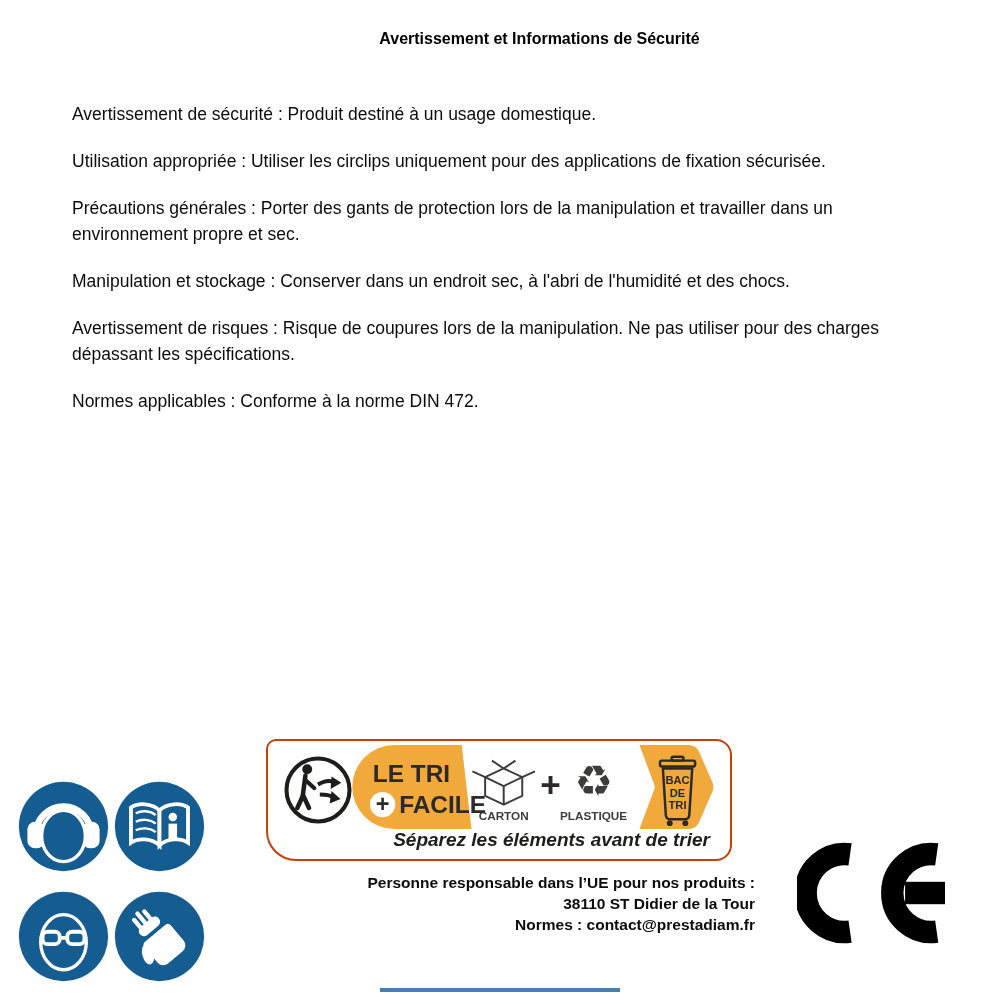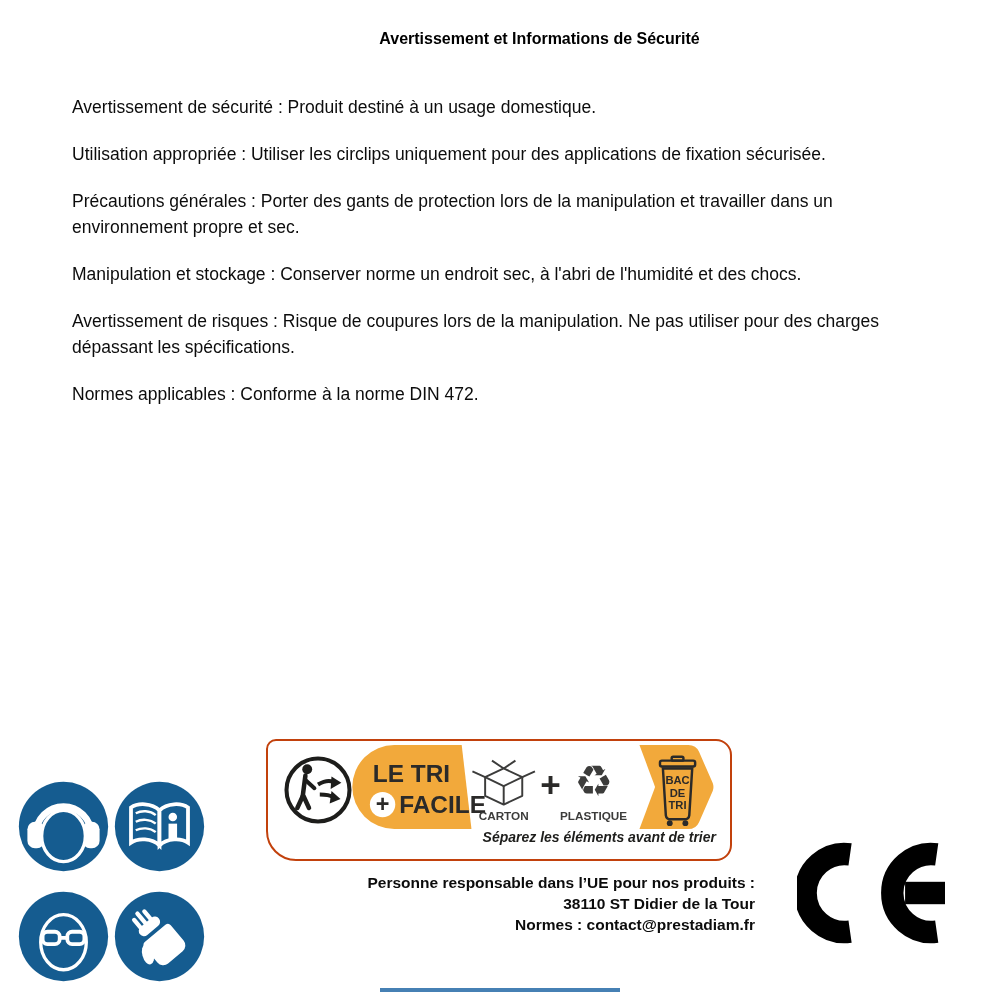--- a/index.html
+++ b/index.html
@@ -2,48 +2,48 @@
 <html><head>
 <meta charset="utf-8">
 <style>
   html,body{margin:0;padding:0;background:#fff;}
   body{width:1005px;height:1005px;position:relative;overflow:hidden;
        font-family:"Liberation Sans",sans-serif;color:#111;}
   .page-title{position:absolute;top:30px;left:0;width:1005px;text-align:center;
        font-size:16px;font-weight:bold;color:#000;padding-left:37px;}
   .body-text{position:absolute;top:84px;left:72px;width:866px;font-size:17.5px;
        line-height:26px;color:#0c0c0c;}
-  .body-text p{margin:10px 0 21px 0;}
+  .body-text p{margin:17px 0 21px 0;}
   
   .sicon{position:absolute;width:95px;height:95px;}
   
   .fr-tag{position:absolute;left:268px;top:737px;font-size:14px;font-weight:bold;color:#1d1d1b;margin-left:8px;}
   .tri-label{position:absolute;left:266px;top:739px;width:462px;height:118px;background:#fff;
        border:2px solid #c2410c;border-radius:10px 16px 16px 30px;}
   .triman{position:absolute;left:14px;top:8px;width:72px;height:82px;}
   .tri-banner{position:absolute;left:84px;top:4px;width:362px;height:84px;}
-  .tri-caption{position:absolute;right:14px;top:88px;font-size:14px;font-weight:bold;
+  .tri-caption{position:absolute;right:20px;top:88px;font-size:19px;font-weight:bold;
        font-style:italic;color:#1d1d1b;white-space:nowrap;}
   
   .resp{position:absolute;left:250px;top:872px;width:505px;text-align:right;
        font-weight:bold;font-size:15.5px;line-height:21px;color:#0c0c0c;}
   
   .ce{position:absolute;left:797px;top:841px;width:148px;height:104px;}
   .divider{position:absolute;left:380px;top:988px;width:240px;height:4px;}
 </style>
 </head>
 <body>
 
 <div class="page-title">Avertissement et Informations de Sécurité</div>
 
 <div class="body-text">
   <p>Avertissement de sécurité : Produit destiné à un usage domestique.</p>
   <p>Utilisation appropriée : Utiliser les circlips uniquement pour des applications de fixation sécurisée.</p>
   <p>Précautions générales : Porter des gants de protection lors de la manipulation et travailler dans un environnement propre et sec.</p>
-  <p>Manipulation et stockage : Conserver norme un endroit sec, à l'abri de l'humidité et des chocs.</p>
+  <p>Manipulation et stockage : Conserver dans un endroit sec, à l'abri de l'humidité et des chocs.</p>
   <p>Avertissement de risques : Risque de coupures lors de la manipulation. Ne pas utiliser pour des charges dépassant les spécifications.</p>
   <p>Normes applicables : Conforme à la norme DIN 472.</p>
 </div>
 
 <svg class="sicon" style="left:16px;top:779px" viewBox="0 0 100 100">
   <circle cx="50" cy="50" r="47" fill="#155c90"></circle>
   <path d="M 21 58 a 29 29 0 0 1 58 0" fill="none" stroke="#fff" stroke-width="7"></path>
   <rect x="12" y="45" width="18" height="28" rx="8" fill="#fff"></rect>
   <rect x="70" y="45" width="18" height="28" rx="8" fill="#fff"></rect>
   <ellipse cx="50" cy="60" rx="23" ry="27" fill="#155c90" stroke="#fff" stroke-width="3.5"></ellipse>

